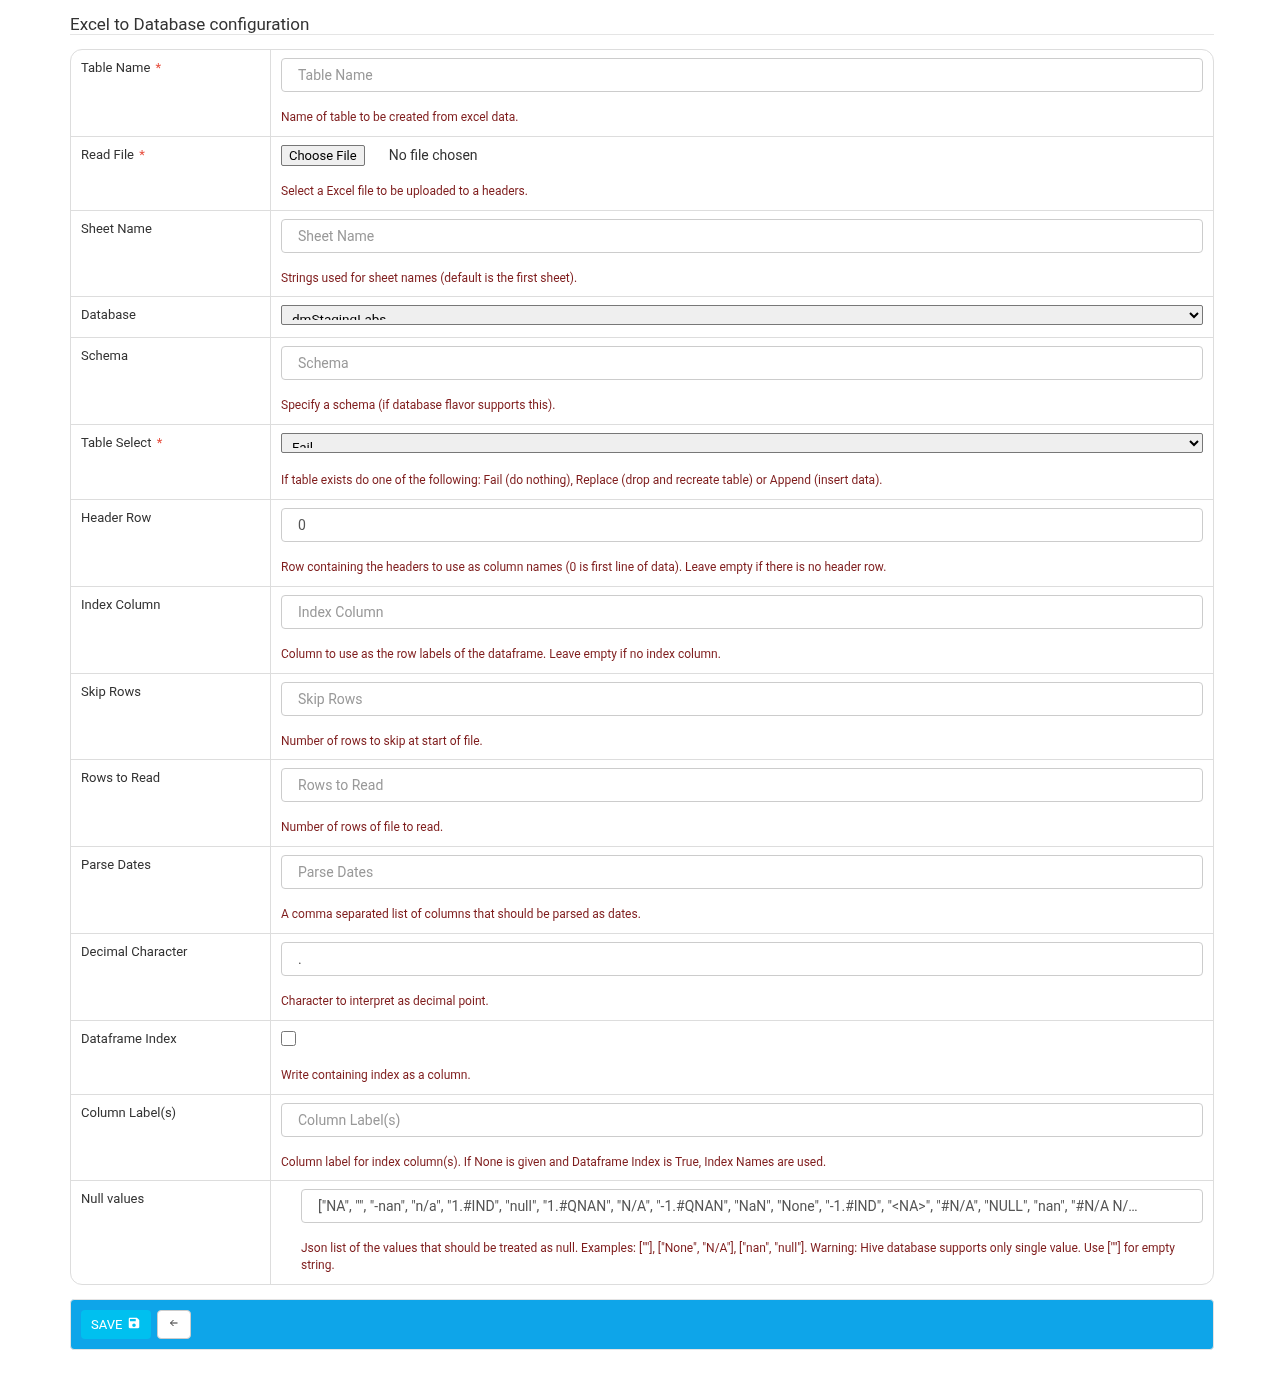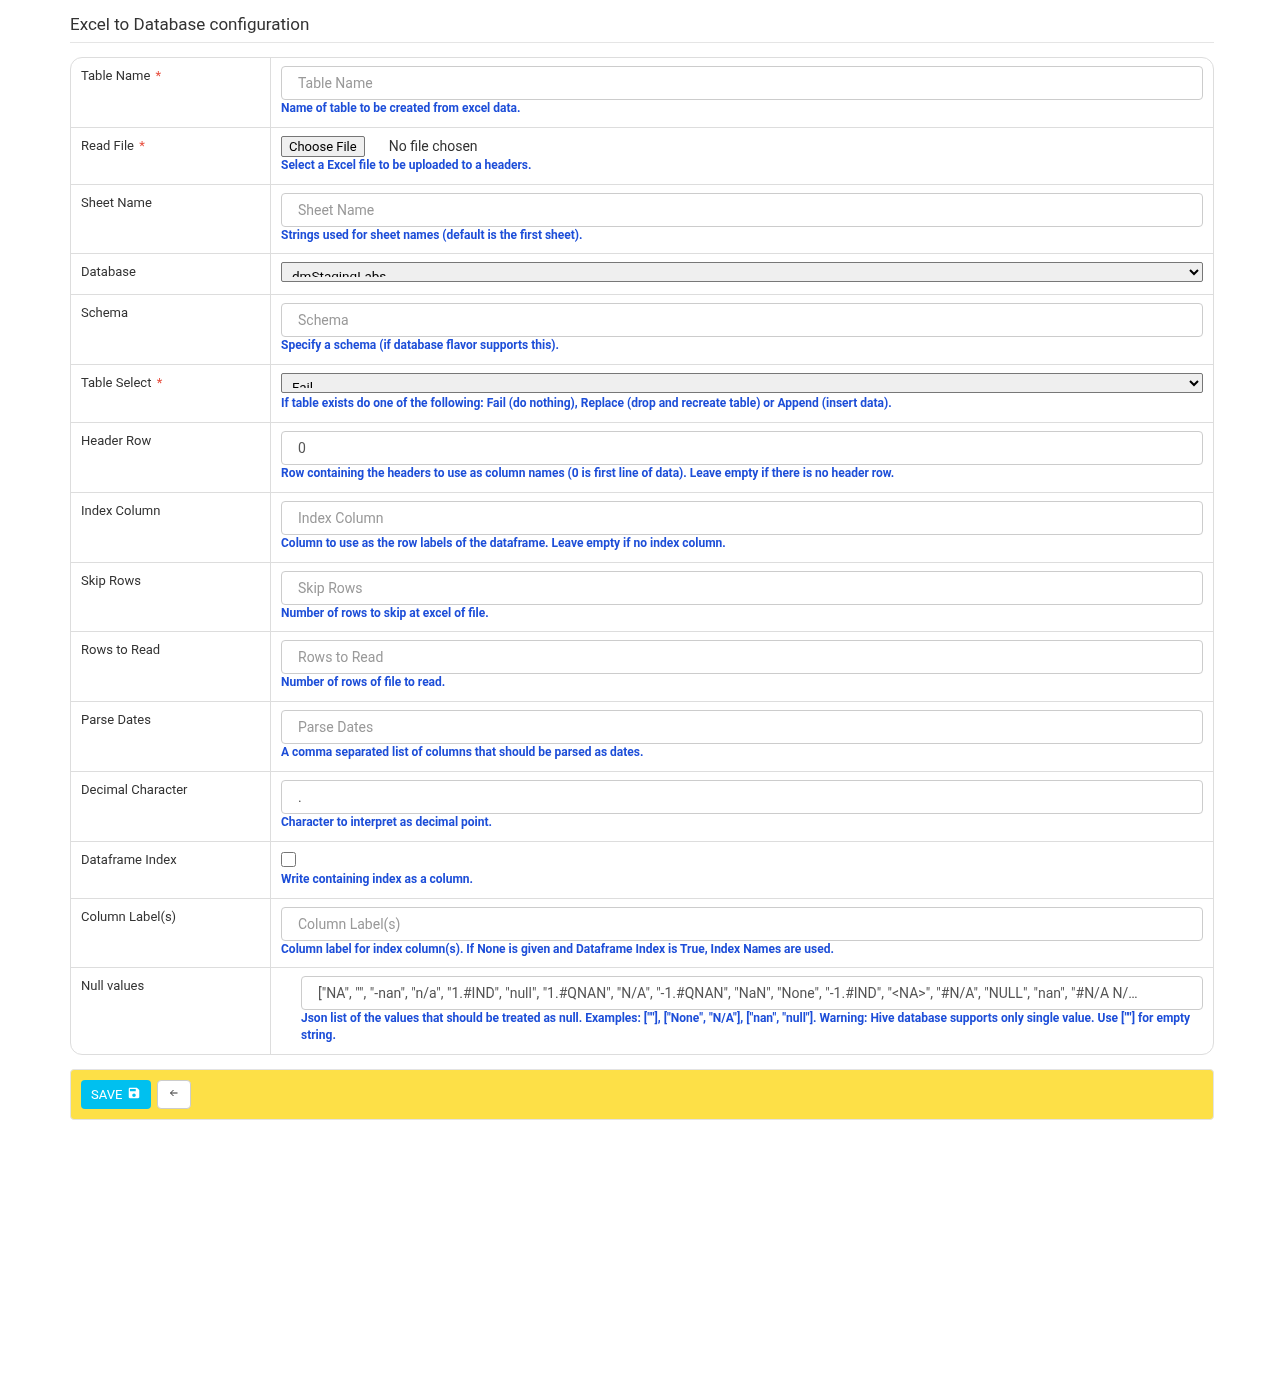--- a/index.html
+++ b/index.html
@@ -11,21 +11,21 @@
       font-family: -apple-system, BlinkMacSystemFont, "Segoe UI", Roboto, "Helvetica Neue", Arial, sans-serif;
       font-size: 14px;
       color: #333;
       background: #fff;
       padding: 14px 70px 30px 70px;
     }
     .page-title {
       font-size: 17px;
       font-weight: 400;
       color: #333;
-      padding-bottom: 8px;
+      padding-bottom: 0;
       border-bottom: 1px solid #e5e5e5;
       margin-bottom: 14px;
     }
     .form-table {
       width: 100%;
       border-collapse: collapse;
       border: 1px solid #ddd;
       border-radius: 12px;
       overflow: hidden;
     }
@@ -89,36 +89,35 @@
       font-size: 13px;
       cursor: pointer;
       font-family: inherit;
     }
     .file-status {
       font-size: 14px;
       color: #333;
     }
     .help-text {
       font-size: 12px;
-      color: #1d4ed8;
-      margin-top: 0;
+      color: #7f1d1d;
+      margin-top: 17px;
       line-height: 1.4;
-      font-weight: bold;
     }
     .checkbox {
       width: 15px;
       height: 15px;
       border: 1px solid #999;
       border-radius: 3px;
       margin-top: 2px;
       margin-bottom: 4px;
     }
     .footer-bar {
       margin-top: 14px;
-      background: #fde047;
+      background: #0ea5e9;
       border: 1px solid #e3e3e3;
       border-radius: 4px;
       padding: 10px 10px;
       display: flex;
       gap: 6px;
       align-items: center;
     }
     .save-btn {
       background: #00c0ef;
       color: #fff;
@@ -236,21 +235,21 @@
     <div class="control-cell">
       <input type="text" class="text-input" placeholder="Index Column" style="">
       <div class="help-text">Column to use as the row labels of the dataframe. Leave empty if no index column.</div>
     </div>
   </div>
 
   <div class="form-row">
     <div class="label-cell">Skip Rows</div>
     <div class="control-cell">
       <input type="text" class="text-input" placeholder="Skip Rows" style="">
-      <div class="help-text">Number of rows to skip at excel of file.</div>
+      <div class="help-text">Number of rows to skip at start of file.</div>
     </div>
   </div>
 
   <div class="form-row">
     <div class="label-cell">Rows to Read</div>
     <div class="control-cell">
       <input type="text" class="text-input" placeholder="Rows to Read" style="">
       <div class="help-text">Number of rows of file to read.</div>
     </div>
   </div>

